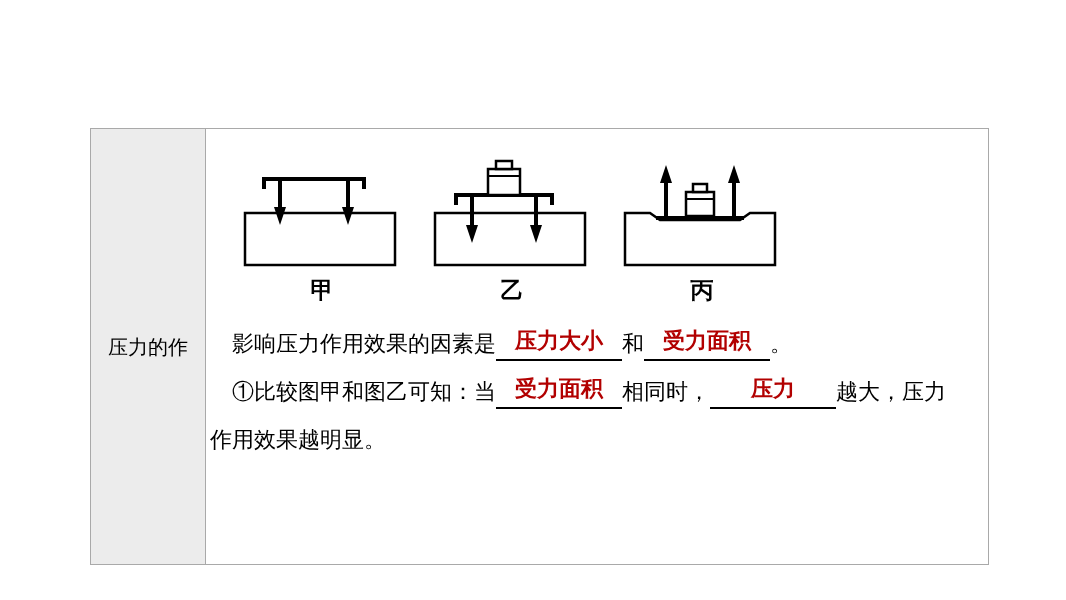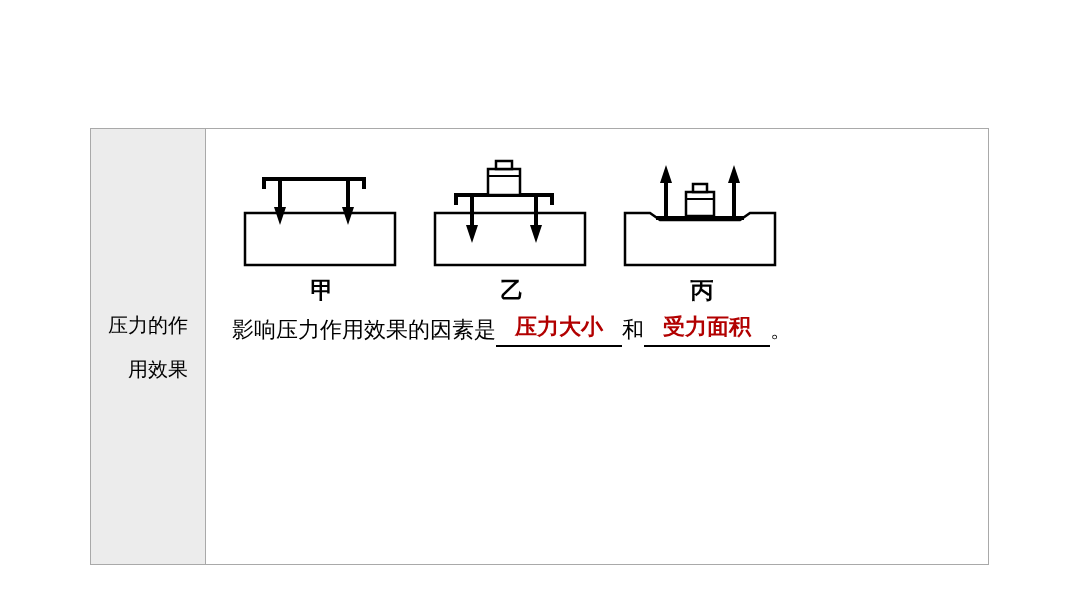--- a/index.html
+++ b/index.html
@@ -50,21 +50,21 @@
     display:flex;flex-direction:column;align-items:center;
     margin:0;
   }
   .diagram svg{display:block;}
   .diagram figcaption{
     font-weight:bold;
     font-size:23px;
     margin-top:2px;
     text-align:center;
   }
-  .text-block{}
+  .text-block{margin-top:14px;}
   p.line{
     margin:0;
     font-size:22px;
     line-height:48px;
     text-indent:1em;
   }
   .blank{
     display:inline-block;
     min-width:118px;
     padding:0 4px;
@@ -85,21 +85,20 @@
 </style>
 </head>
 <body>
 
 <div class="slide">
   <div class="table">
 
     <div class="header-cell">
       <div class="header-text">
         <div>压力的作</div>
-        <div>用效果</div>
       </div>
     </div>
 
     <div class="content-cell">
 
       <div class="diagrams">
 
         <figure class="diagram">
           <svg width="160" height="118" viewBox="0 0 160 118">
             <rect x="3" y="58" width="150" height="52" fill="#fff" stroke="#000" stroke-width="2.5"></rect>
@@ -141,19 +140,20 @@
           </svg>
           <figcaption>丙</figcaption>
         </figure>
 
       </div>
 
       <div class="text-block">
 
         <p class="line"><span>影响压力作用效果的因素是</span><span class="blank"><span class="ans">压力大小</span></span><span>和</span><span class="blank"><span class="ans">受力面积</span></span><span>。</span></p>
 
+        <p class="line"><span>①比较图甲和图乙可知：当</span><span class="blank"><span class="ans">受力面积</span></span><span>相同时，</span><span class="blank"><span class="ans">压力</span></span><span>越大，压力</span><br><span>作用效果越明显。</span></p>
 
 
       </div>
 
     </div>
   </div>
 </div>
 
 </body></html>

